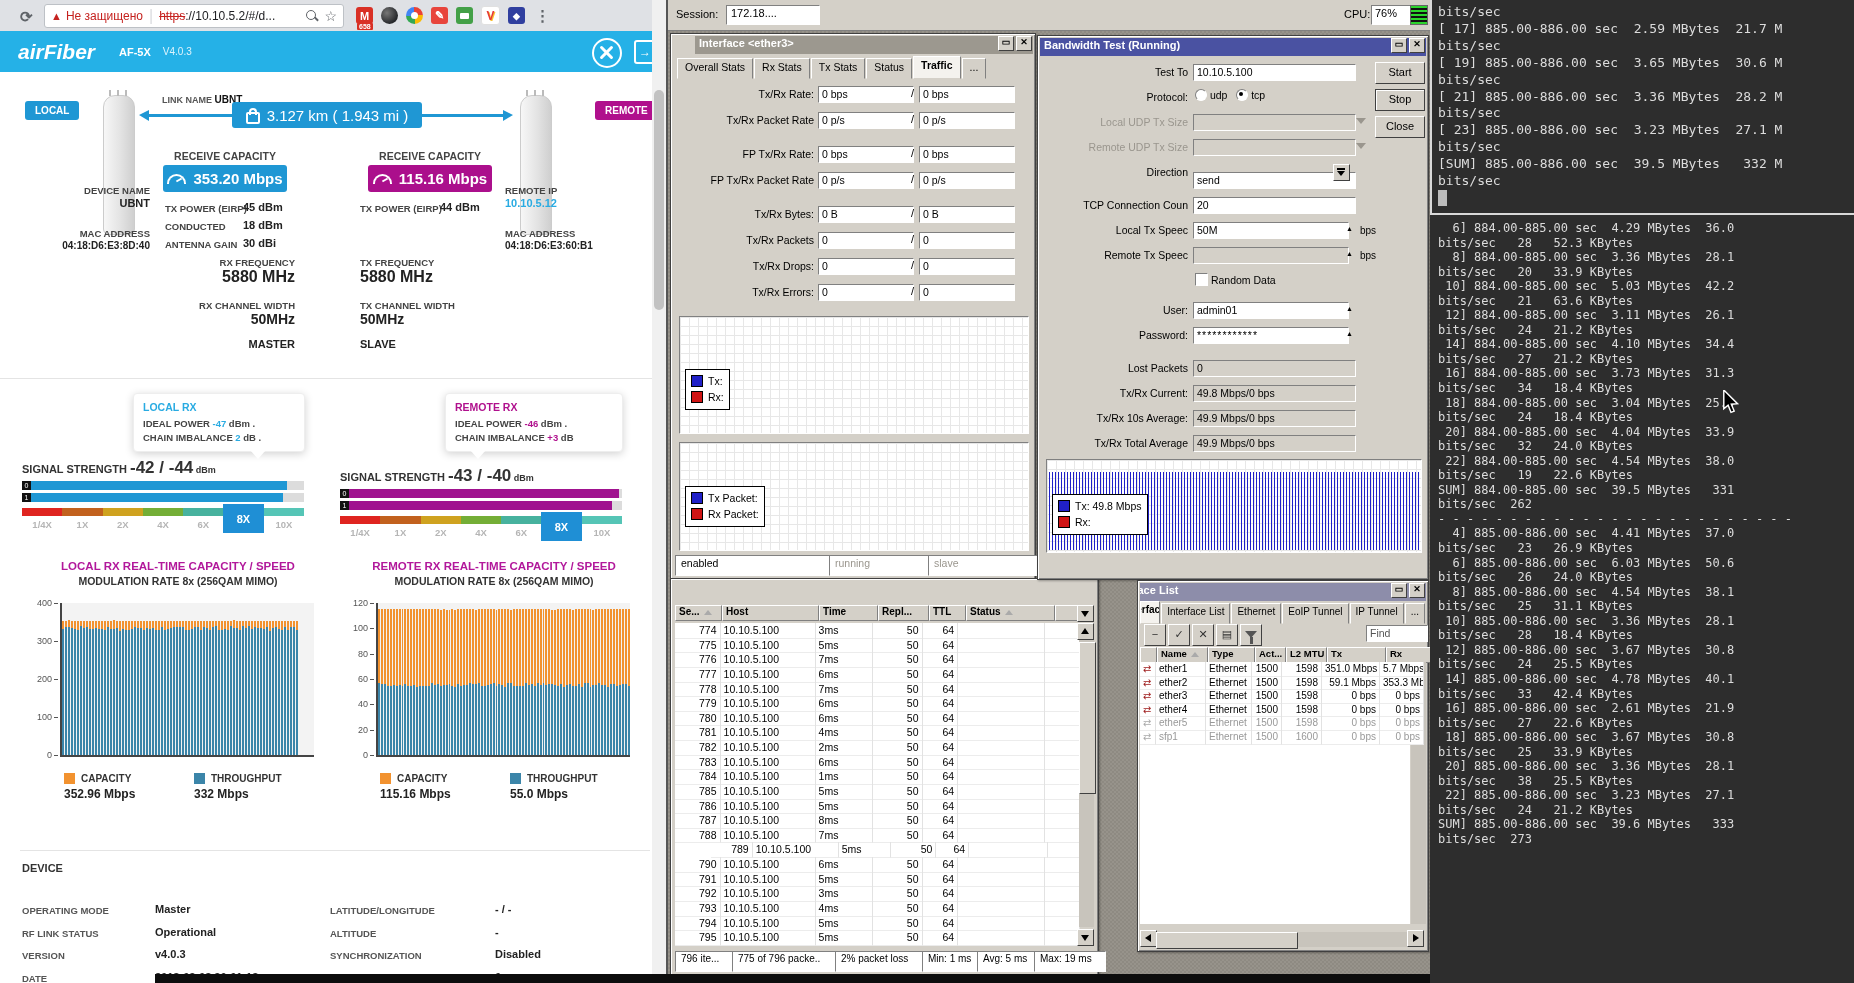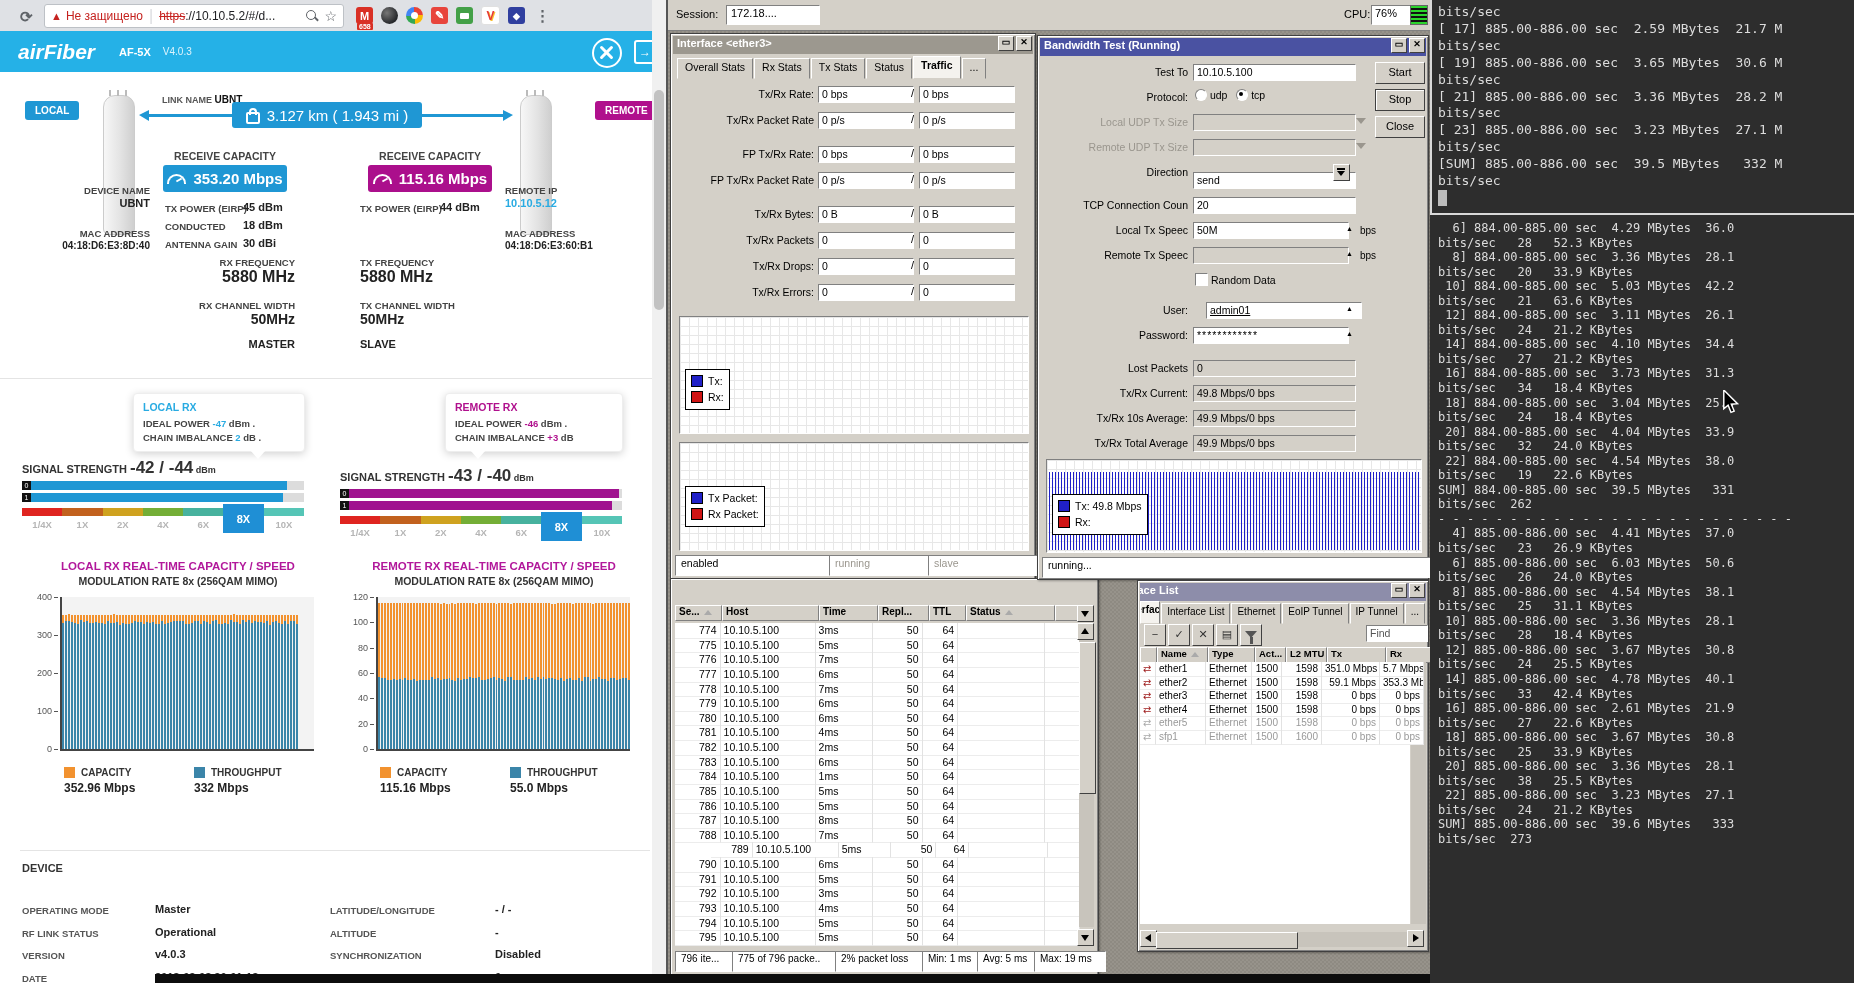--- a/index.html
+++ b/index.html
@@ -72,21 +72,21 @@
   .sigchip{position:absolute;left:0;top:0;width:9px;height:9px;background:#111;color:#fff;font-size:7px;text-align:center;line-height:9px;z-index:2;}
   .sigfill{position:absolute;left:0;top:0;height:9px;}
   .scalestrip{position:relative;height:8px;margin-top:6px;display:flex;}
   .scaleseg{flex:1;}
   .scalelabels{position:relative;display:flex;margin-top:3px;}
   .scalelabel{flex:1;text-align:center;font-size:9.5px;color:#b5b5b5;font-weight:bold;}
   .sel8x{position:absolute;top:-15px;height:29px;background:#1f8fd5;color:#fff;display:flex;align-items:center;justify-content:center;font-size:11px;font-weight:bold;z-index:3;}
   .chartpanel{position:absolute;width:300px;}
   .ctitle{text-align:center;font-size:11.5px;font-weight:bold;color:#b2189b;}
   .csub{text-align:center;font-size:10.5px;font-weight:bold;color:#333;margin-top:3px;}
-  .plotwrap{position:relative;margin-top:10px;}
+  .plotwrap{position:relative;margin-top:16px;}
   .plot{position:absolute;background:#f3f3f3;border-left:2px solid #444;border-bottom:2px solid #444;display:flex;align-items:flex-end;gap:1px;overflow:hidden;}
   .bar{width:2px;display:flex;flex-direction:column;justify-content:flex-end;}
   .ytick{position:absolute;font-size:9px;color:#555;text-align:right;width:24px;}
   .ytick::after{content:"";position:absolute;right:-6px;top:5px;width:4px;height:1px;background:#555;}
   .legend{display:flex;gap:0;}
   .legitem{width:130px;}
   .legrow{display:flex;align-items:center;gap:6px;font-size:10px;font-weight:bold;color:#333;}
   .legsq{width:11px;height:11px;}
   .legval{font-size:12px;font-weight:bold;color:#222;margin-top:3px;}
   .devhead{position:absolute;font-size:11px;font-weight:bold;color:#333;}
@@ -101,21 +101,21 @@
   .wb-session-label{position:absolute;left:8px;top:8px;font-size:11px;color:#000;}
   .wb-session{position:absolute;left:58px;top:5px;width:84px;height:16px;font-size:11px;padding:1px 4px;}
   .wb-cpu-label{position:absolute;left:676px;top:8px;font-size:11px;}
   .wb-cpu{position:absolute;left:703px;top:5px;width:32px;height:16px;font-size:11px;padding:1px 3px;}
   .wb-meter{position:absolute;left:742px;top:5px;width:16px;height:18px;background:#111;
             background-image:repeating-linear-gradient(0deg,#2bd42b 0 2px,#111 2px 4px);border:1px solid #666;}
   .mdi{position:absolute;left:0;top:31px;width:764px;height:952px;
        background-image:repeating-conic-gradient(#97938b 0 25%,#8e8a82 0 50%);background-size:4px 4px;}
   .win{position:absolute;background:#d4d0c8;border:1px solid #404040;box-shadow:inset 1px 1px 0 #fff,inset -1px -1px 0 #808080,1px 1px 2px rgba(0,0,0,.3);}
   .tbar{position:absolute;left:2px;top:2px;right:2px;height:16px;color:#fff;font-size:11px;font-weight:bold;padding:1px 4px;overflow:hidden;white-space:nowrap;}
-  .tb-gray{background:#9c988f;} .tb-blue{background:#4a52a2;} .tb-lav{background:#8d8daa;}
+  .tb-gray{background:#9c988f;margin-left:22px;} .tb-blue{background:#4a52a2;} .tb-lav{background:#8d8daa;}
   .tbtns{position:absolute;right:3px;top:2px;display:flex;gap:2px;}
   .tbtn{width:14px;height:13px;background:#d4d0c8;border:1px solid;border-color:#fff #404040 #404040 #fff;color:#000;font-size:9px;line-height:11px;text-align:center;font-weight:bold;}
   .tabs{position:absolute;display:flex;align-items:flex-end;}
   .tab{height:17px;padding:2px 7px 0;font-size:10.5px;color:#000;background:#d4d0c8;border:1px solid;border-color:#fff #808080 #d4d0c8 #fff;margin-right:1px;white-space:nowrap;}
   .tab.active{background:#f4f2ee;height:19px;font-weight:bold;}
   .frow-label{position:absolute;font-size:10.5px;color:#000;text-align:right;}
   .fbox{position:absolute;height:15px;font-size:10.5px;padding:0 3px;line-height:15px;white-space:nowrap;overflow:hidden;}
   .fbox.dis{background:#d4d0c8;color:#888;}
   .fslash{position:absolute;font-size:11px;}
   .gridchart{position:absolute;background:#fff;border:1px solid;border-color:#808080 #fff #fff #808080;
@@ -1451,21 +1451,21 @@
         <div class="frow-label" style="left:0;top:213px;width:150px;">Remote Tx Speec</div>
         <div class="fbox sunken dis" style="left:155px;top:211px;width:148px;"></div>
         <div class="spin" style="left:308px;top:214px;">▲</div>
         <div class="abs" style="left:322px;top:214px;font-size:10px;">bps</div>
 
         <div class="abs" style="left:157px;top:237px;font-size:10.5px;">
           <span class="cb"></span> <span>Random Data</span>
         </div>
 
         <div class="frow-label" style="left:0;top:268px;width:150px;">User:</div>
-        <div class="fbox sunken" style="left:168px;top:266px;width:148px;text-decoration:underline;">admin01</div>
+        <div class="fbox sunken" style="left:155px;top:266px;width:148px;">admin01</div>
         <div class="spin" style="left:308px;top:269px;">▲</div>
 
         <div class="frow-label" style="left:0;top:293px;width:150px;">Password:</div>
         <div class="fbox sunken" style="left:155px;top:291px;width:148px;letter-spacing:1px;">************</div>
         <div class="spin" style="left:308px;top:294px;">▲</div>
 
         <div class="frow-label" style="left:0;top:326px;width:150px;">Lost Packets</div>
         <div class="fbox sunken" style="left:155px;top:324px;width:155px;background:#d4d0c8;">0</div>
         <div class="frow-label" style="left:0;top:351px;width:150px;">Tx/Rx Current:</div>
         <div class="fbox sunken" style="left:155px;top:349px;width:155px;background:#d4d0c8;">49.8 Mbps/0 bps</div>
@@ -1480,21 +1480,20 @@
         <div class="legbox" style="left:14px;top:458px;">
           <div class="lr">
               <span class="lsq" style="background:#2020c8;"></span>
               <span>Tx:  49.8 Mbps</span>
             </div>
           <div class="lr">
               <span class="lsq" style="background:#d01414;"></span>
               <span>Rx:</span>
             </div>
         </div>
-        <div class="statusbar-seg sunken" style="left:4px;top:521px;width:378px;">running...</div>
 
         <div class="btn" style="left:337px;top:26px;width:48px;height:20px;line-height:19px;">Start</div>
         <div class="btn" style="left:337px;top:53px;width:48px;height:20px;line-height:19px;border-color:#404040;box-shadow:inset 1px 1px 0 #fff;">Stop</div>
         <div class="btn" style="left:337px;top:80px;width:48px;height:20px;line-height:19px;">Close</div>
       </div>
 
       <div class="win" id="win-il" style="left:469px;top:549px;width:290px;height:370px;">
         <div class="tbar tb-lav" style="text-indent:-34px;">Interface List</div>
         <div class="tbtns">
           <div class="tbtn">▭</div>

